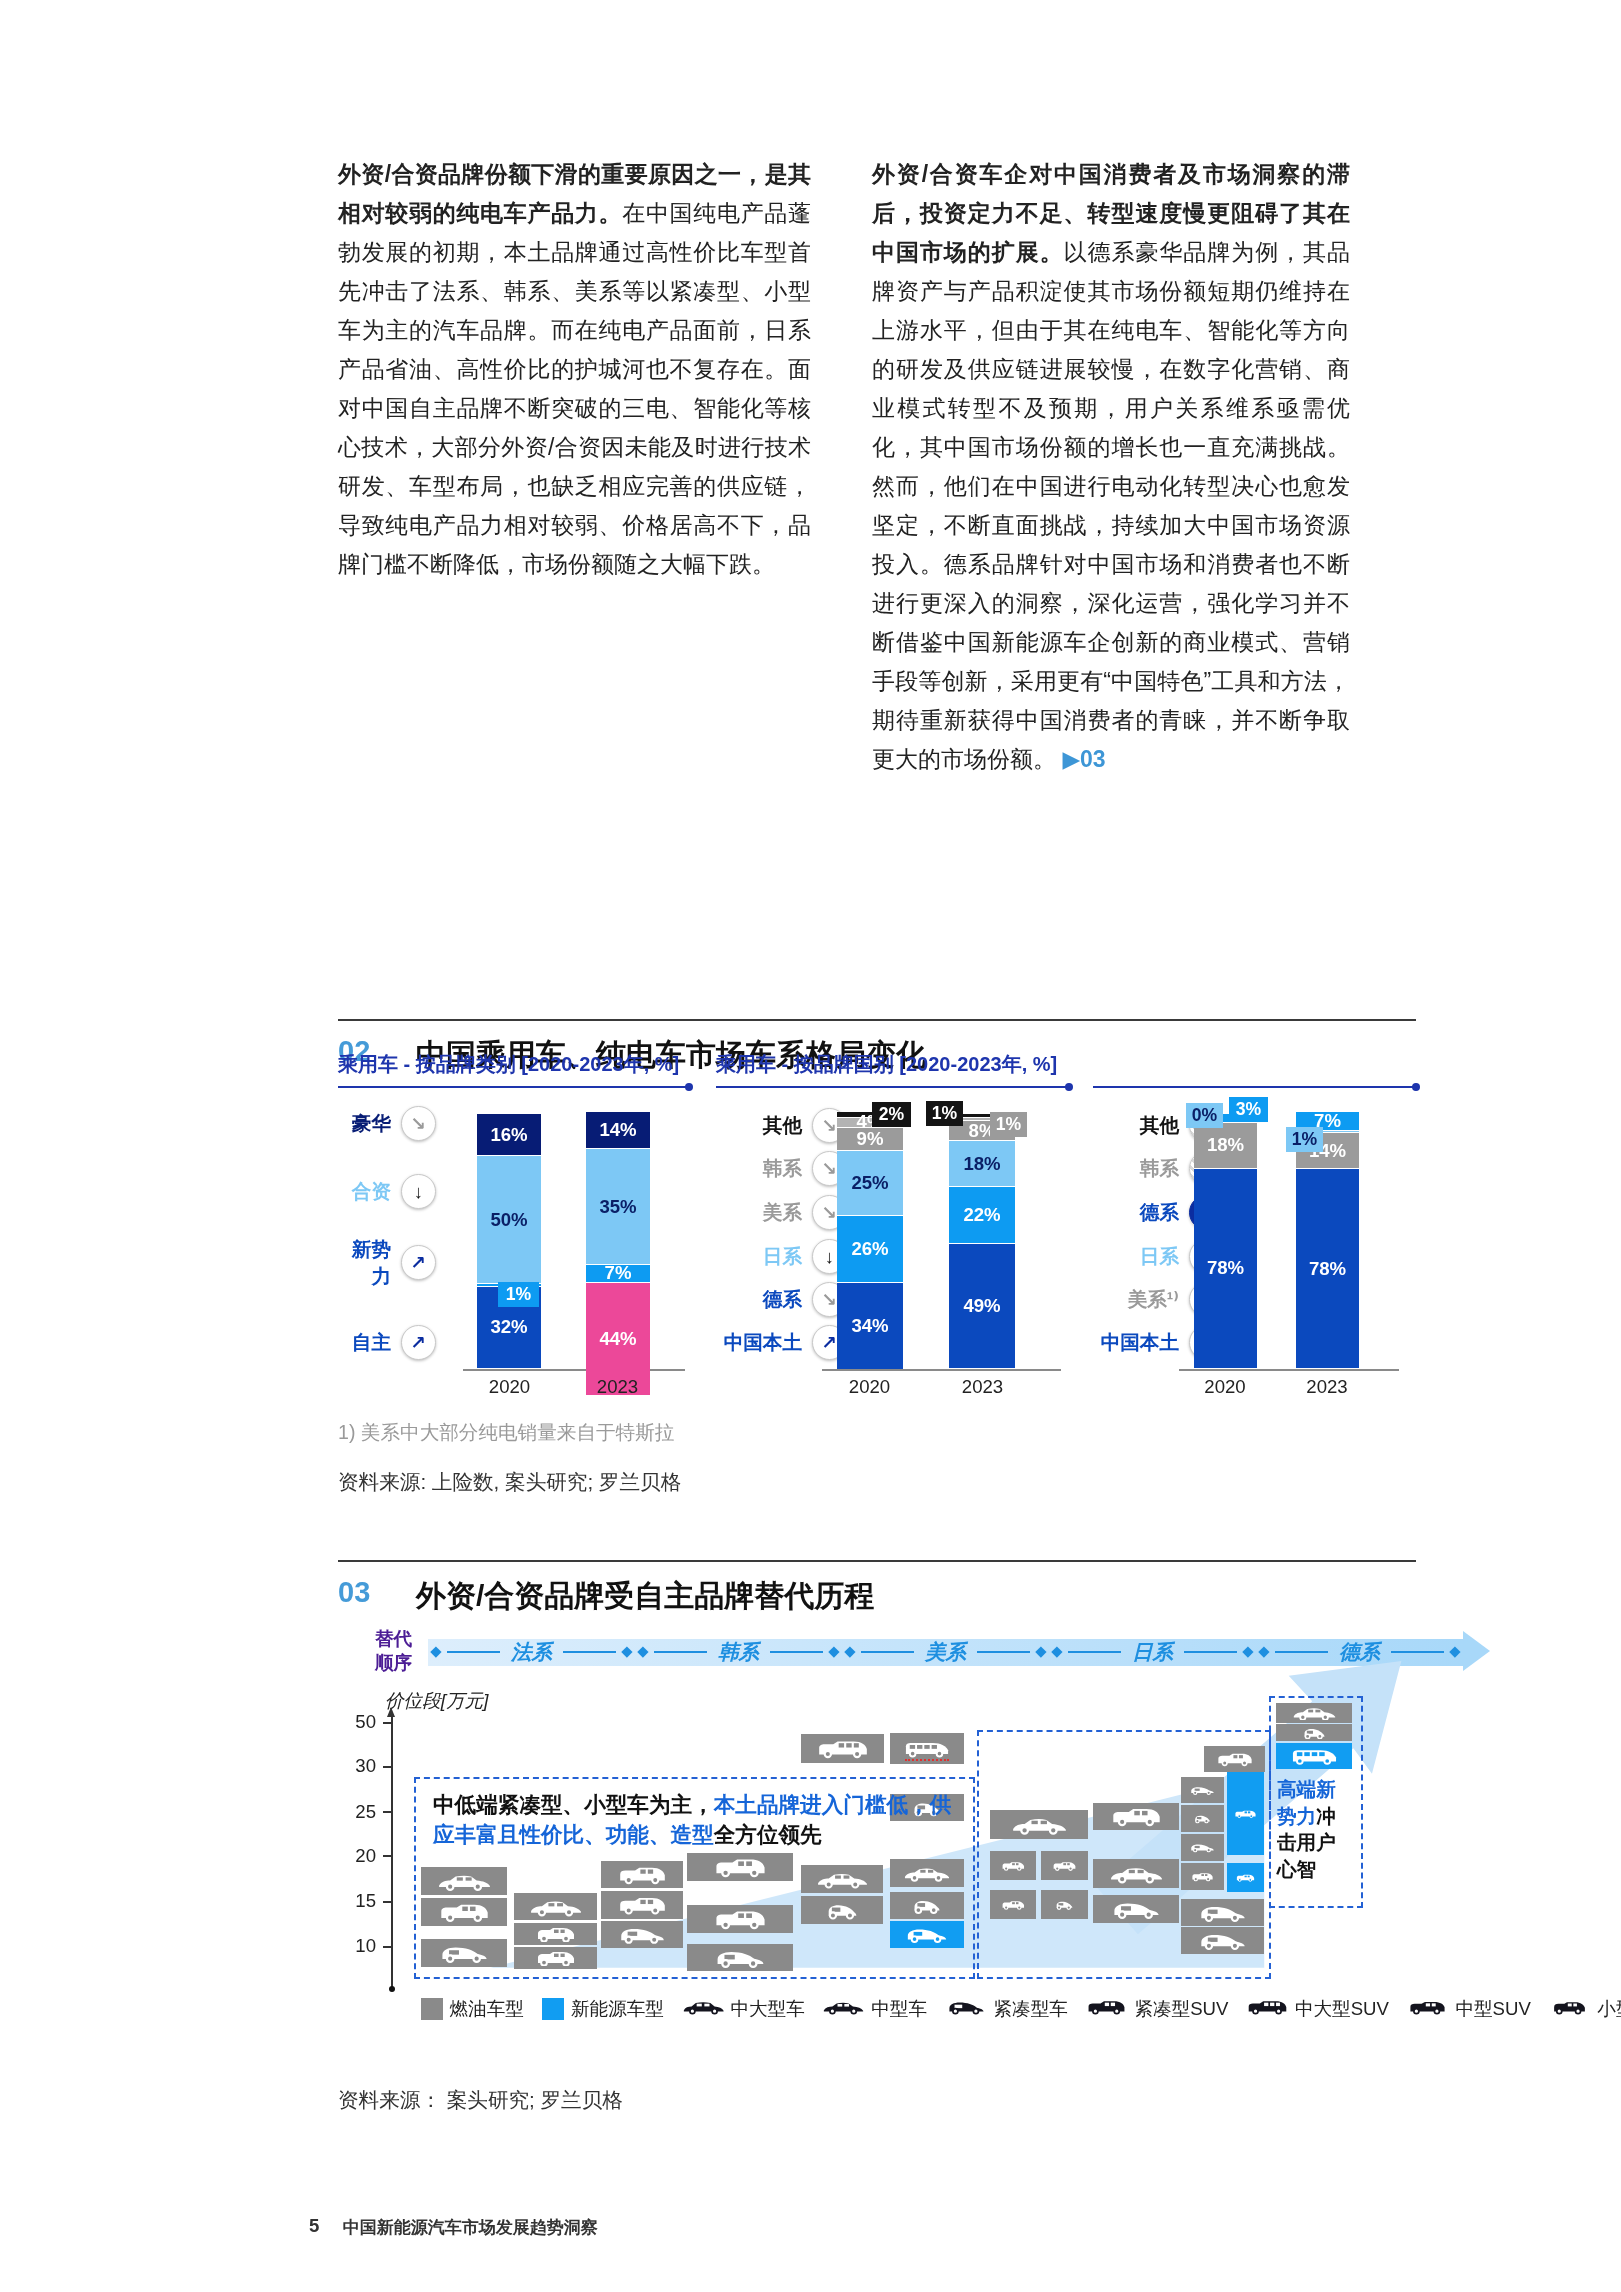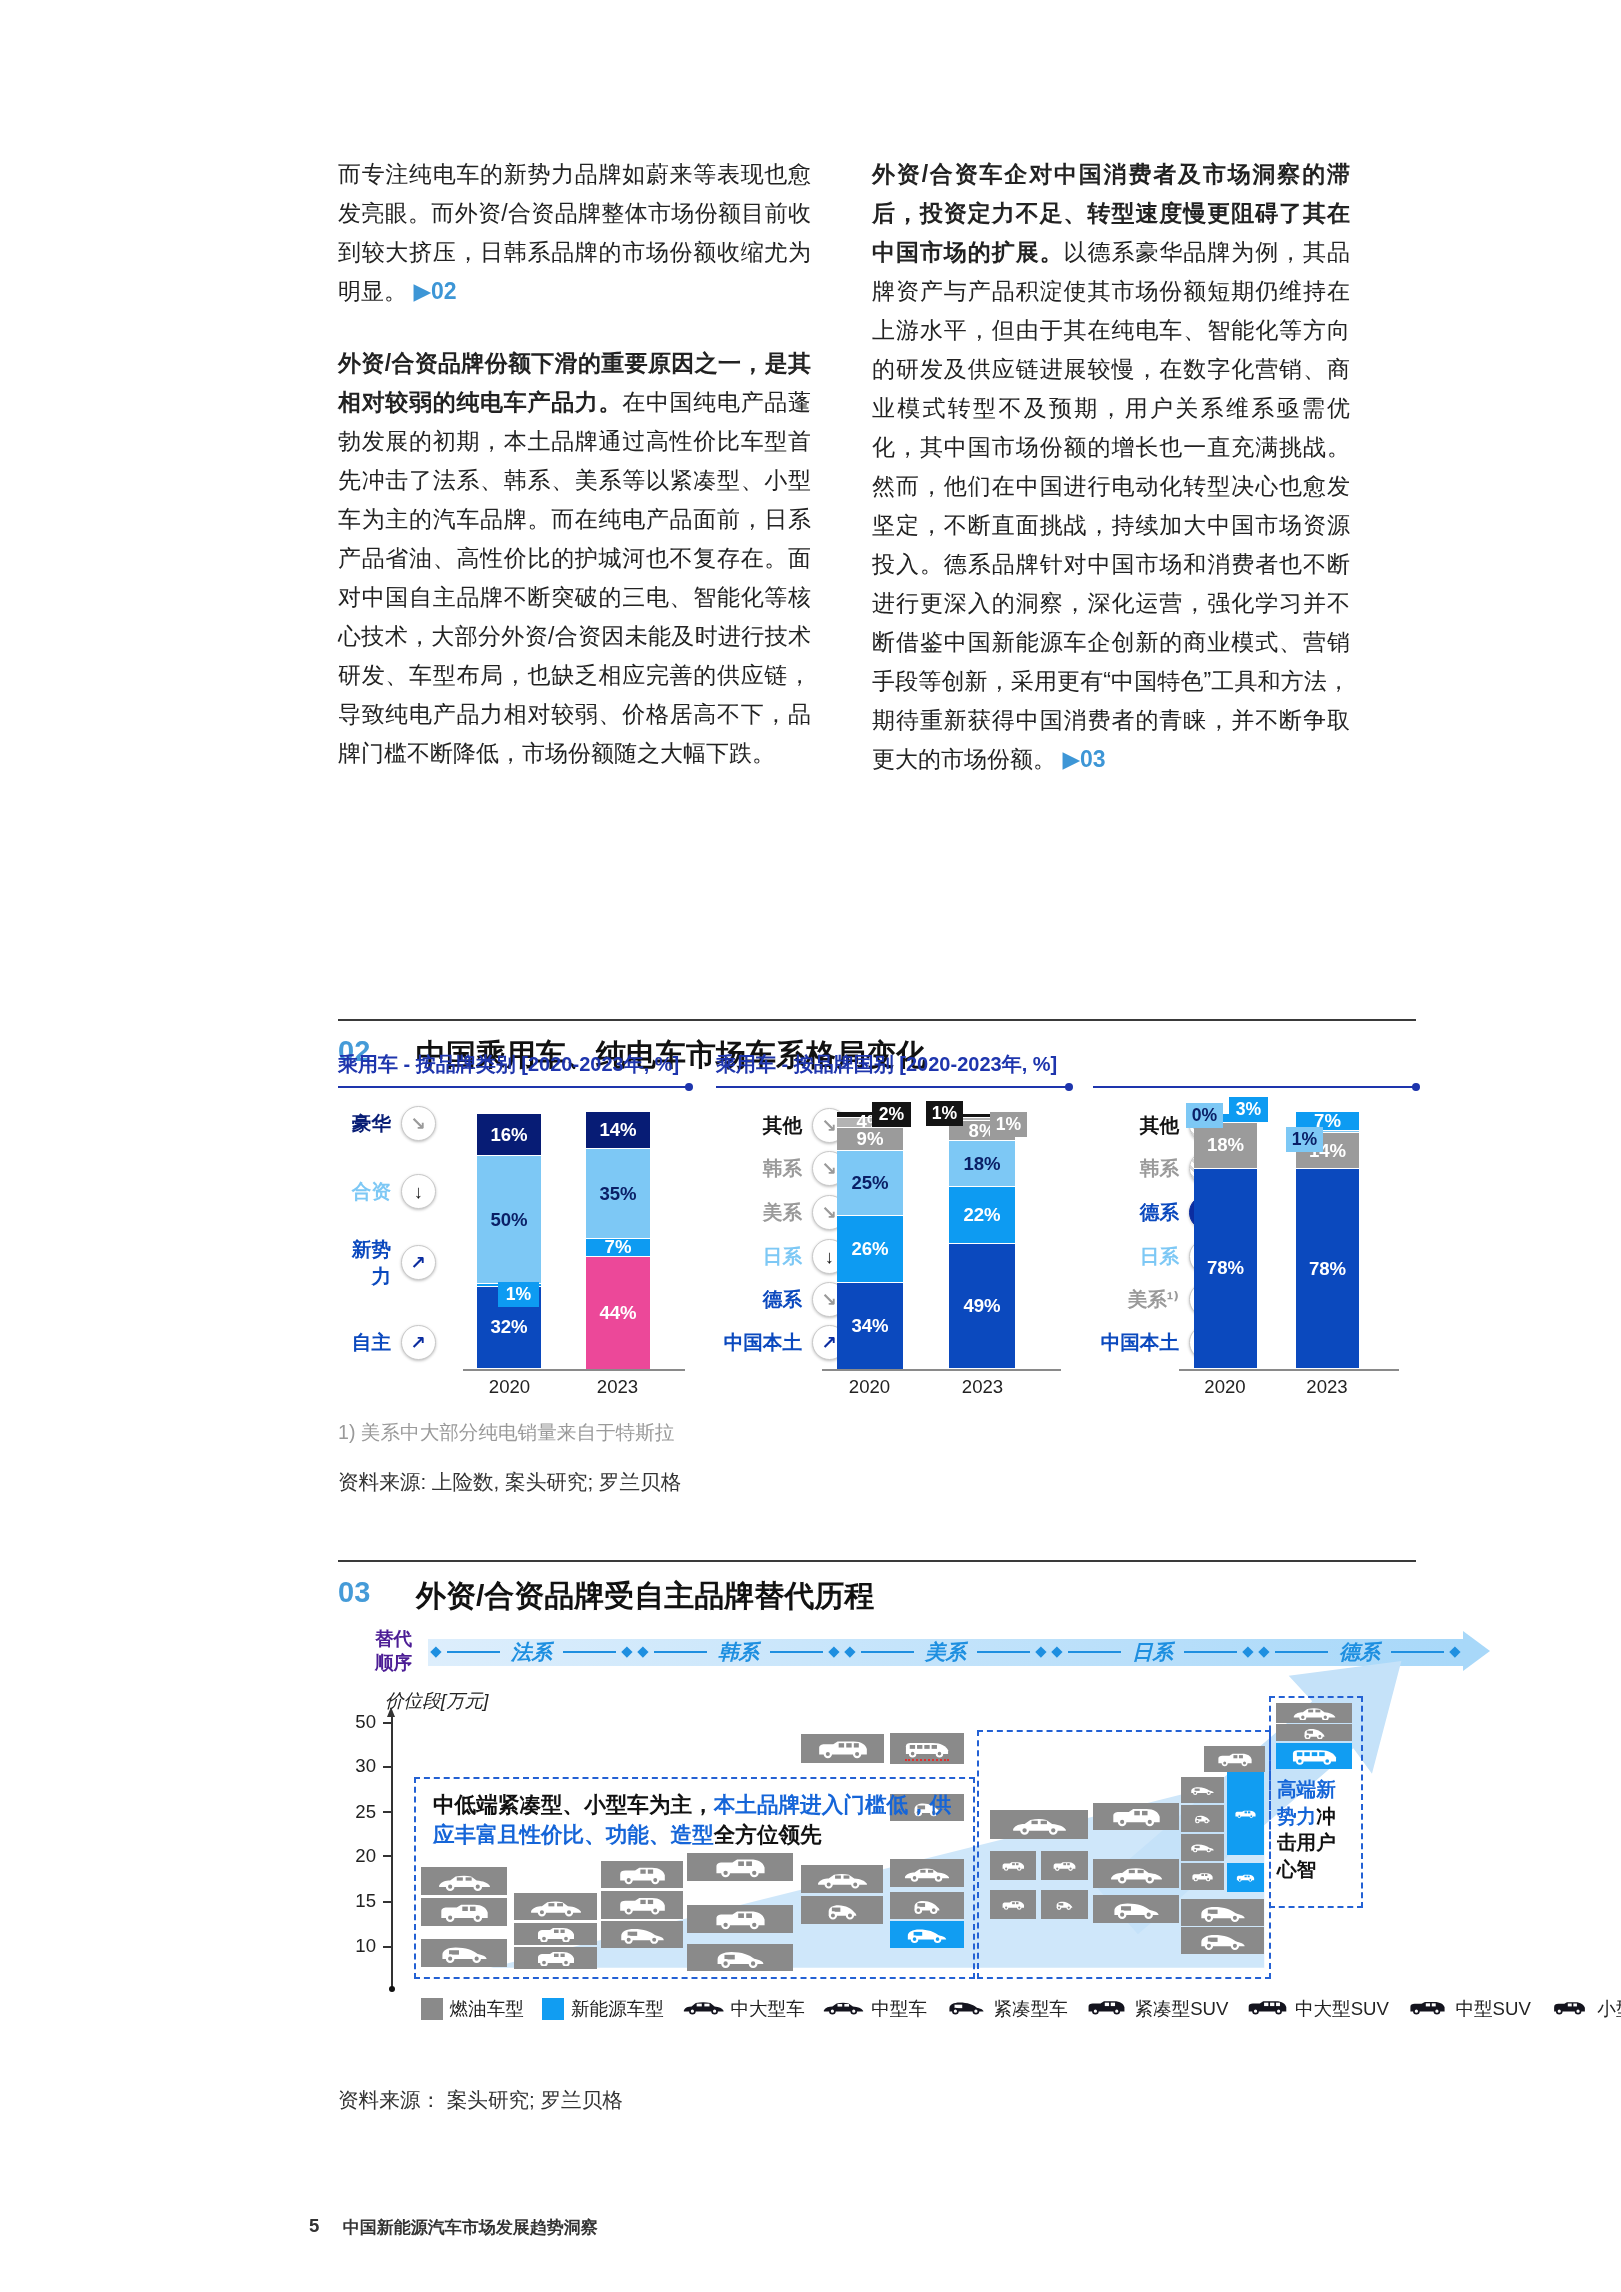--- a/index.html
+++ b/index.html
@@ -66,21 +66,20 @@
   .footer{position:absolute;top:2215px;left:309px;font-size:17px;color:#333;display:flex;gap:23.5px;}
   .footer .pg{font-weight:bold;font-size:18.6px;}
   .footer .ft{font-weight:bold;padding-top:1px;}
 </style>
 </head>
 <body>
 
 <div id="page">
 
   <div class="col" style="left:338px;width:473px;" id="col-left">
-      <p><span>而专注纯电车的新势力品牌如蔚来等表现也愈发亮眼。而外资/合资品牌整体市场份额目前收到较大挤压，日韩系品牌的市场份额收缩尤为明显。</span><span class="c-link"> ▶02</span></p>
       <p><span class="b">外资/合资品牌份额下滑的重要原因之一，是其相对较弱的纯电车产品力。</span><span>在中国纯电产品蓬勃发展的初期，本土品牌通过高性价比车型首先冲击了法系、韩系、美系等以紧凑型、小型车为主的汽车品牌。而在纯电产品面前，日系产品省油、高性价比的护城河也不复存在。面对中国自主品牌不断突破的三电、智能化等核心技术，大部分外资/合资因未能及时进行技术研发、车型布局，也缺乏相应完善的供应链，导致纯电产品力相对较弱、价格居高不下，品牌门槛不断降低，市场份额随之大幅下跌。</span></p>
     </div>
   <div class="col" style="left:872px;width:478px;" id="col-right">
       <p><span class="b">外资/合资车企对中国消费者及市场洞察的滞后，投资定力不足、转型速度慢更阻碍了其在中国市场的扩展。</span><span>以德系豪华品牌为例，其品牌资产与产品积淀使其市场份额短期仍维持在上游水平，但由于其在纯电车、智能化等方向的研发及供应链进展较慢，在数字化营销、商业模式转型不及预期，用户关系维系亟需优化，其中国市场份额的增长也一直充满挑战。然而，他们在中国进行电动化转型决心也愈发坚定，不断直面挑战，持续加大中国市场资源投入。德系品牌针对中国市场和消费者也不断进行更深入的洞察，深化运营，强化学习并不断借鉴中国新能源车企创新的商业模式、营销手段等创新，采用更有“中国特色”工具和方法，期待重新获得中国消费者的青睐，并不断争取更大的市场份额。</span><span class="c-link"> ▶03</span></p>
     </div>
 
   <div class="rule" style="top:1019px;"></div>
   <div class="secnum" style="left:338px;top:1035px;">02</div>
   <div class="sectitle" style="left:416px;top:1035px;">中国乘用车、纯电车市场车系格局变化</div>
   <div id="panels">
@@ -107,21 +106,21 @@
         <div class="bar" style="left: 139px; top: 63px; width: 64px;">
           <div class="seg" style="height: 41px; background: rgb(7, 28, 117); color: rgb(255, 255, 255);">16%</div>
           <div class="seg" style="height: 128px; background: rgb(125, 200, 245); color: rgb(10, 31, 102);">50%</div>
           <div class="seg" style="height: 2.9px; background: rgb(13, 155, 242); color: rgb(255, 255, 255);"></div>
           <div class="seg" style="height: 82px; background: rgb(11, 73, 190); color: rgb(255, 255, 255);">32%</div>
         </div>
         <div class="year" style="left: 120px; width: 103px; top: 325px;">2020</div>
         <div class="callout" style="left: 160px; top: 231px; width: 41px; background: rgb(13, 155, 242); color: rgb(255, 255, 255);">1%</div>
         <div class="bar" style="left: 248px; top: 61px; width: 64px;">
           <div class="seg" style="height: 36px; background: rgb(7, 28, 117); color: rgb(255, 255, 255);">14%</div>
-          <div class="seg" style="height: 90px; background: rgb(125, 200, 245); color: rgb(10, 31, 102);">35%</div>
+          <div class="seg" style="height: 116px; background: rgb(125, 200, 245); color: rgb(10, 31, 102);">35%</div>
           <div class="seg" style="height: 17.6px; background: rgb(13, 155, 242); color: rgb(255, 255, 255);">7%</div>
           <div class="seg" style="height: 113px; background: #ec4899; color: rgb(255, 255, 255);">44%</div>
         </div>
         <div class="year" style="left: 228px; width: 103px; top: 325px;">2023</div>
       </div>
       <div class="panel" style="left: 716px; width: 355px;">
         <div class="subtitle">乘用车 - 按品牌国别 [2020-2023年, %]</div>
         <div class="subrule"></div>
         <div class="lrow" style="top: 57px; left: 0px;">
           <span class="llabel" style="width: 86px; color: rgb(20, 20, 20);">其他</span>

